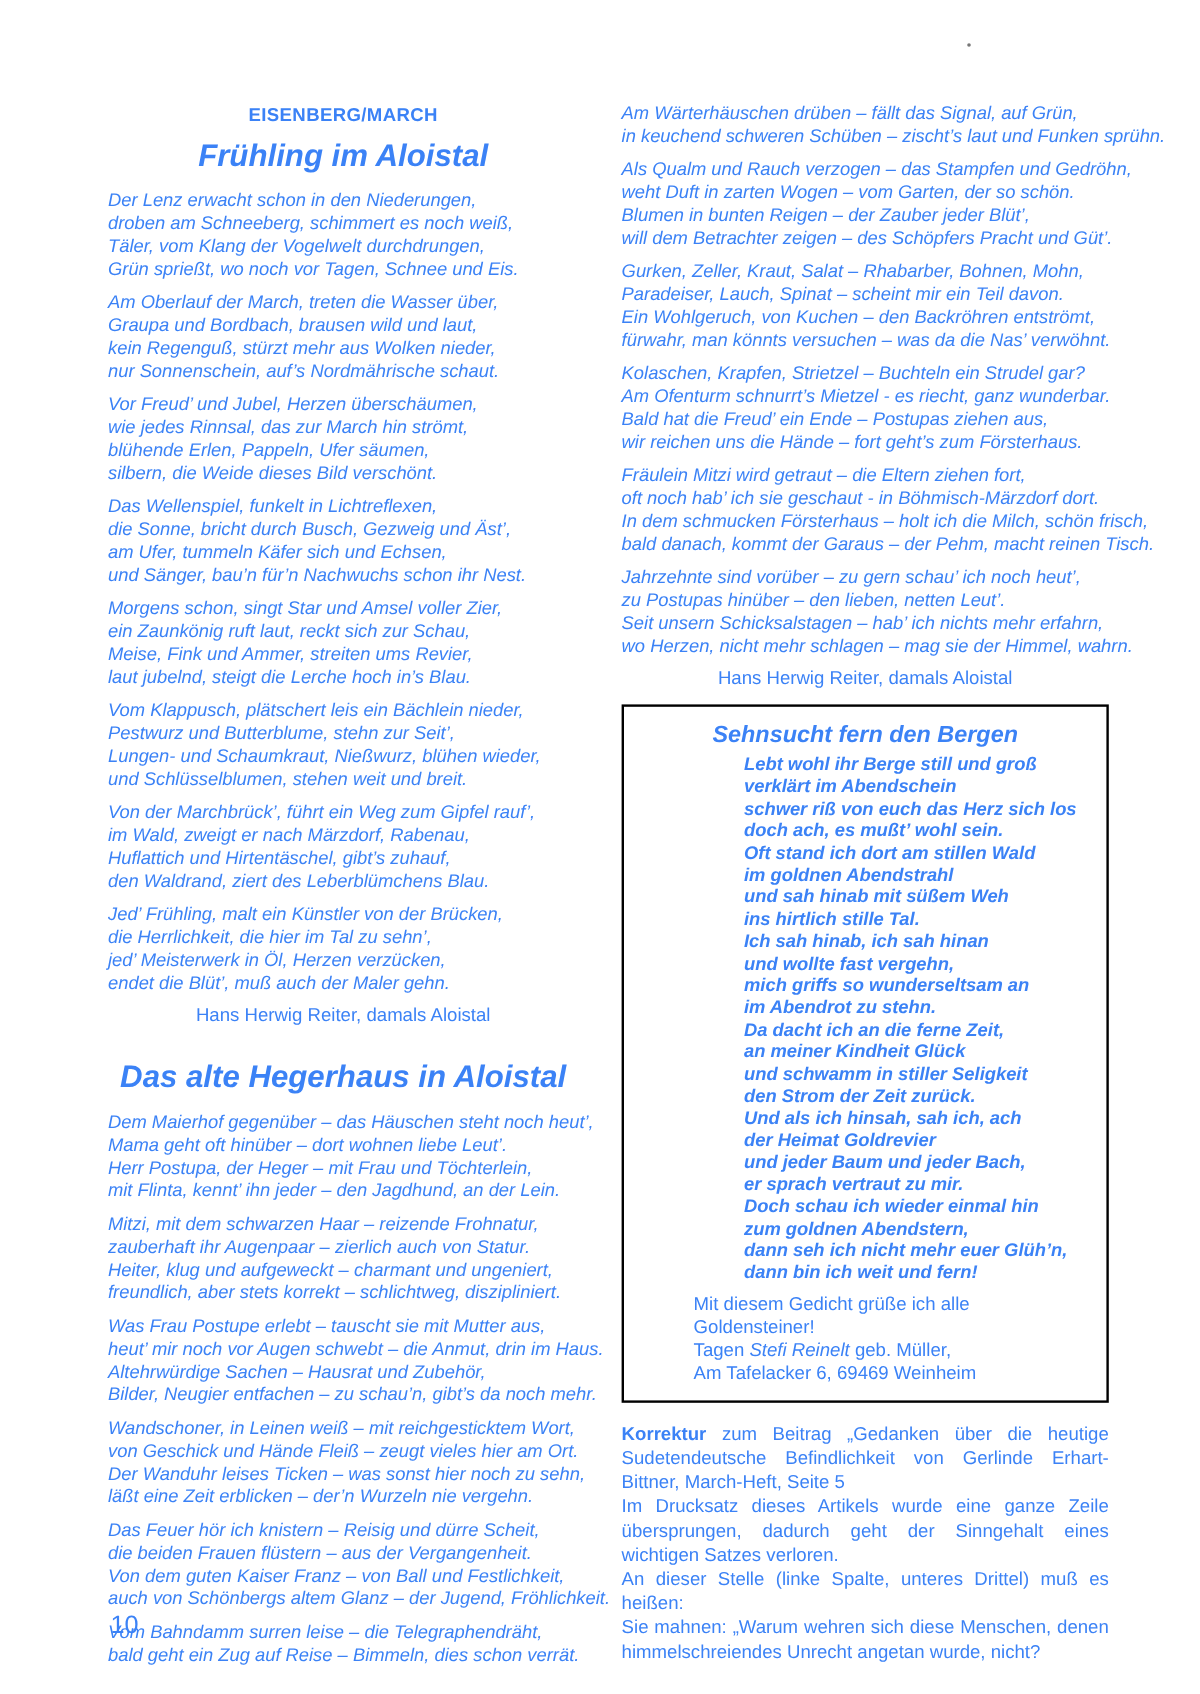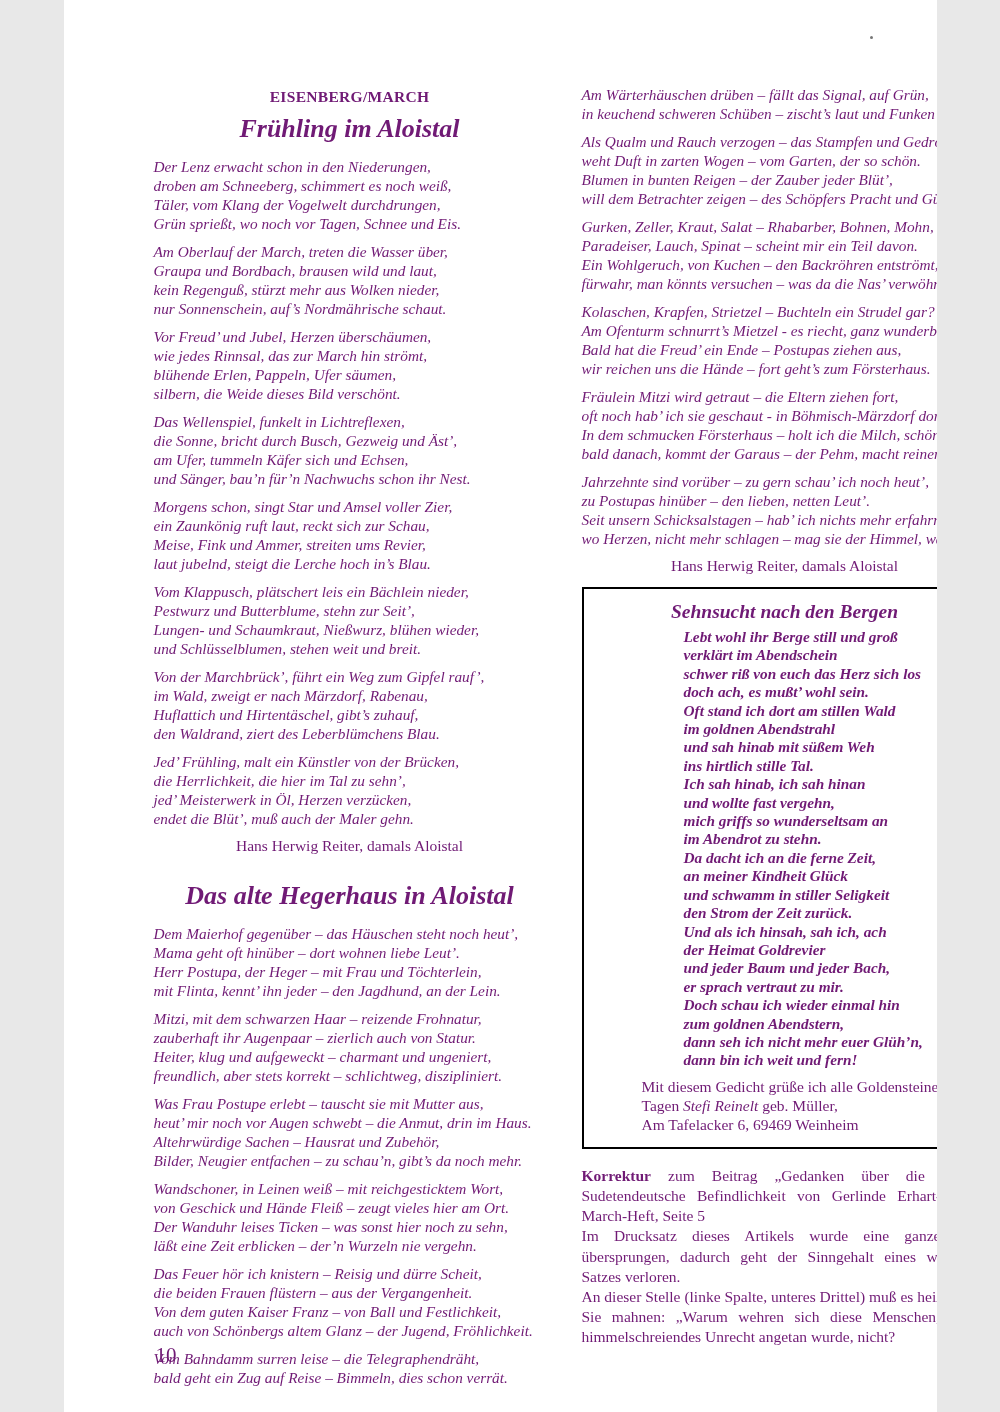--- a/index.html
+++ b/index.html
@@ -1,22 +1,22 @@
 <!DOCTYPE html>
 <html><head>
 <meta charset="utf-8">
 <style>
   html,body { margin:0; padding:0; background:#e8e8e8; }
   .page {
     position:relative;
-    width:873px; height:1412px;
+    width:1000px; height:1412px;
     margin:0 auto;
     background:#ffffff;
-    font-family:Liberation Serif, serif;
-    color:#701a75;
+    font-family:Liberation Sans, sans-serif;
+    color:#3b82f6;
     overflow:hidden;
   }
   .col-left  { position:absolute; left:90px;  top:88px; width:392px; }
   .col-right { position:absolute; left:518px; top:85px; width:406px; }
 
   .section-header {
     text-align:center; font-weight:bold; font-size:15.5px;
     margin:0 0 8px 0; letter-spacing:0.3px;
   }
   .poem-title {
@@ -108,21 +108,21 @@
         <p class="stanza">Am Wärterhäuschen drüben – fällt das Signal, auf Grün,<br>in keuchend schweren Schüben – zischt’s laut und Funken sprühn.</p>
         <p class="stanza">Als Qualm und Rauch verzogen – das Stampfen und Gedröhn,<br>weht Duft in zarten Wogen – vom Garten, der so schön.<br>Blumen in bunten Reigen – der Zauber jeder Blüt’,<br>will dem Betrachter zeigen – des Schöpfers Pracht und Güt’.</p>
         <p class="stanza">Gurken, Zeller, Kraut, Salat – Rhabarber, Bohnen, Mohn,<br>Paradeiser, Lauch, Spinat – scheint mir ein Teil davon.<br>Ein Wohlgeruch, von Kuchen – den Backröhren entströmt,<br>fürwahr, man könnts versuchen – was da die Nas’ verwöhnt.</p>
         <p class="stanza">Kolaschen, Krapfen, Strietzel – Buchteln ein Strudel gar?<br>Am Ofenturm schnurrt’s Mietzel - es riecht, ganz wunderbar.<br>Bald hat die Freud’ ein Ende – Postupas ziehen aus,<br>wir reichen uns die Hände – fort geht’s zum Försterhaus.</p>
         <p class="stanza">Fräulein Mitzi wird getraut – die Eltern ziehen fort,<br>oft noch hab’ ich sie geschaut - in Böhmisch-Märzdorf dort.<br>In dem schmucken Försterhaus – holt ich die Milch, schön frisch,<br>bald danach, kommt der Garaus – der Pehm, macht reinen Tisch.</p>
         <p class="stanza">Jahrzehnte sind vorüber – zu gern schau’ ich noch heut’,<br>zu Postupas hinüber – den lieben, netten Leut’.<br>Seit unsern Schicksalstagen – hab’ ich nichts mehr erfahrn,<br>wo Herzen, nicht mehr schlagen – mag sie der Himmel, wahrn.</p>
       </div>
     <div class="attribution">Hans Herwig Reiter, damals Aloistal</div>
 
     <div class="boxed-poem">
-      <h2 class="boxed-title">Sehnsucht nach den Bergen</h2>
+      <h2 class="boxed-title">Sehnsucht fern den Bergen</h2>
       <div class="boxed-lines">Lebt wohl ihr Berge still und groß<br>verklärt im Abendschein<br>schwer riß von euch das Herz sich los<br>doch ach, es mußt’ wohl sein.<br>Oft stand ich dort am stillen Wald<br>im goldnen Abendstrahl<br>und sah hinab mit süßem Weh<br>ins hirtlich stille Tal.<br>Ich sah hinab, ich sah hinan<br>und wollte fast vergehn,<br>mich griffs so wunderseltsam an<br>im Abendrot zu stehn.<br>Da dacht ich an die ferne Zeit,<br>an meiner Kindheit Glück<br>und schwamm in stiller Seligkeit<br>den Strom der Zeit zurück.<br>Und als ich hinsah, sah ich, ach<br>der Heimat Goldrevier<br>und jeder Baum und jeder Bach,<br>er sprach vertraut zu mir.<br>Doch schau ich wieder einmal hin<br>zum goldnen Abendstern,<br>dann seh ich nicht mehr euer Glüh’n,<br>dann bin ich weit und fern!</div>
       <div class="boxed-closing">
         <span>Mit diesem Gedicht grüße ich alle Goldensteiner!</span><br>
         <span>Tagen </span><em class="name">Stefi Reinelt</em><span> geb. Müller,</span><br>
         <span>Am Tafelacker 6, 69469 Weinheim</span>
       </div>
     </div>
 
     <div class="korrektur">
       <p><strong>Korrektur</strong> <span>zum Beitrag „Gedanken über die heutige Sudetendeutsche Befindlichkeit von Gerlinde Erhart-Bittner, March-Heft, Seite 5</span></p>

